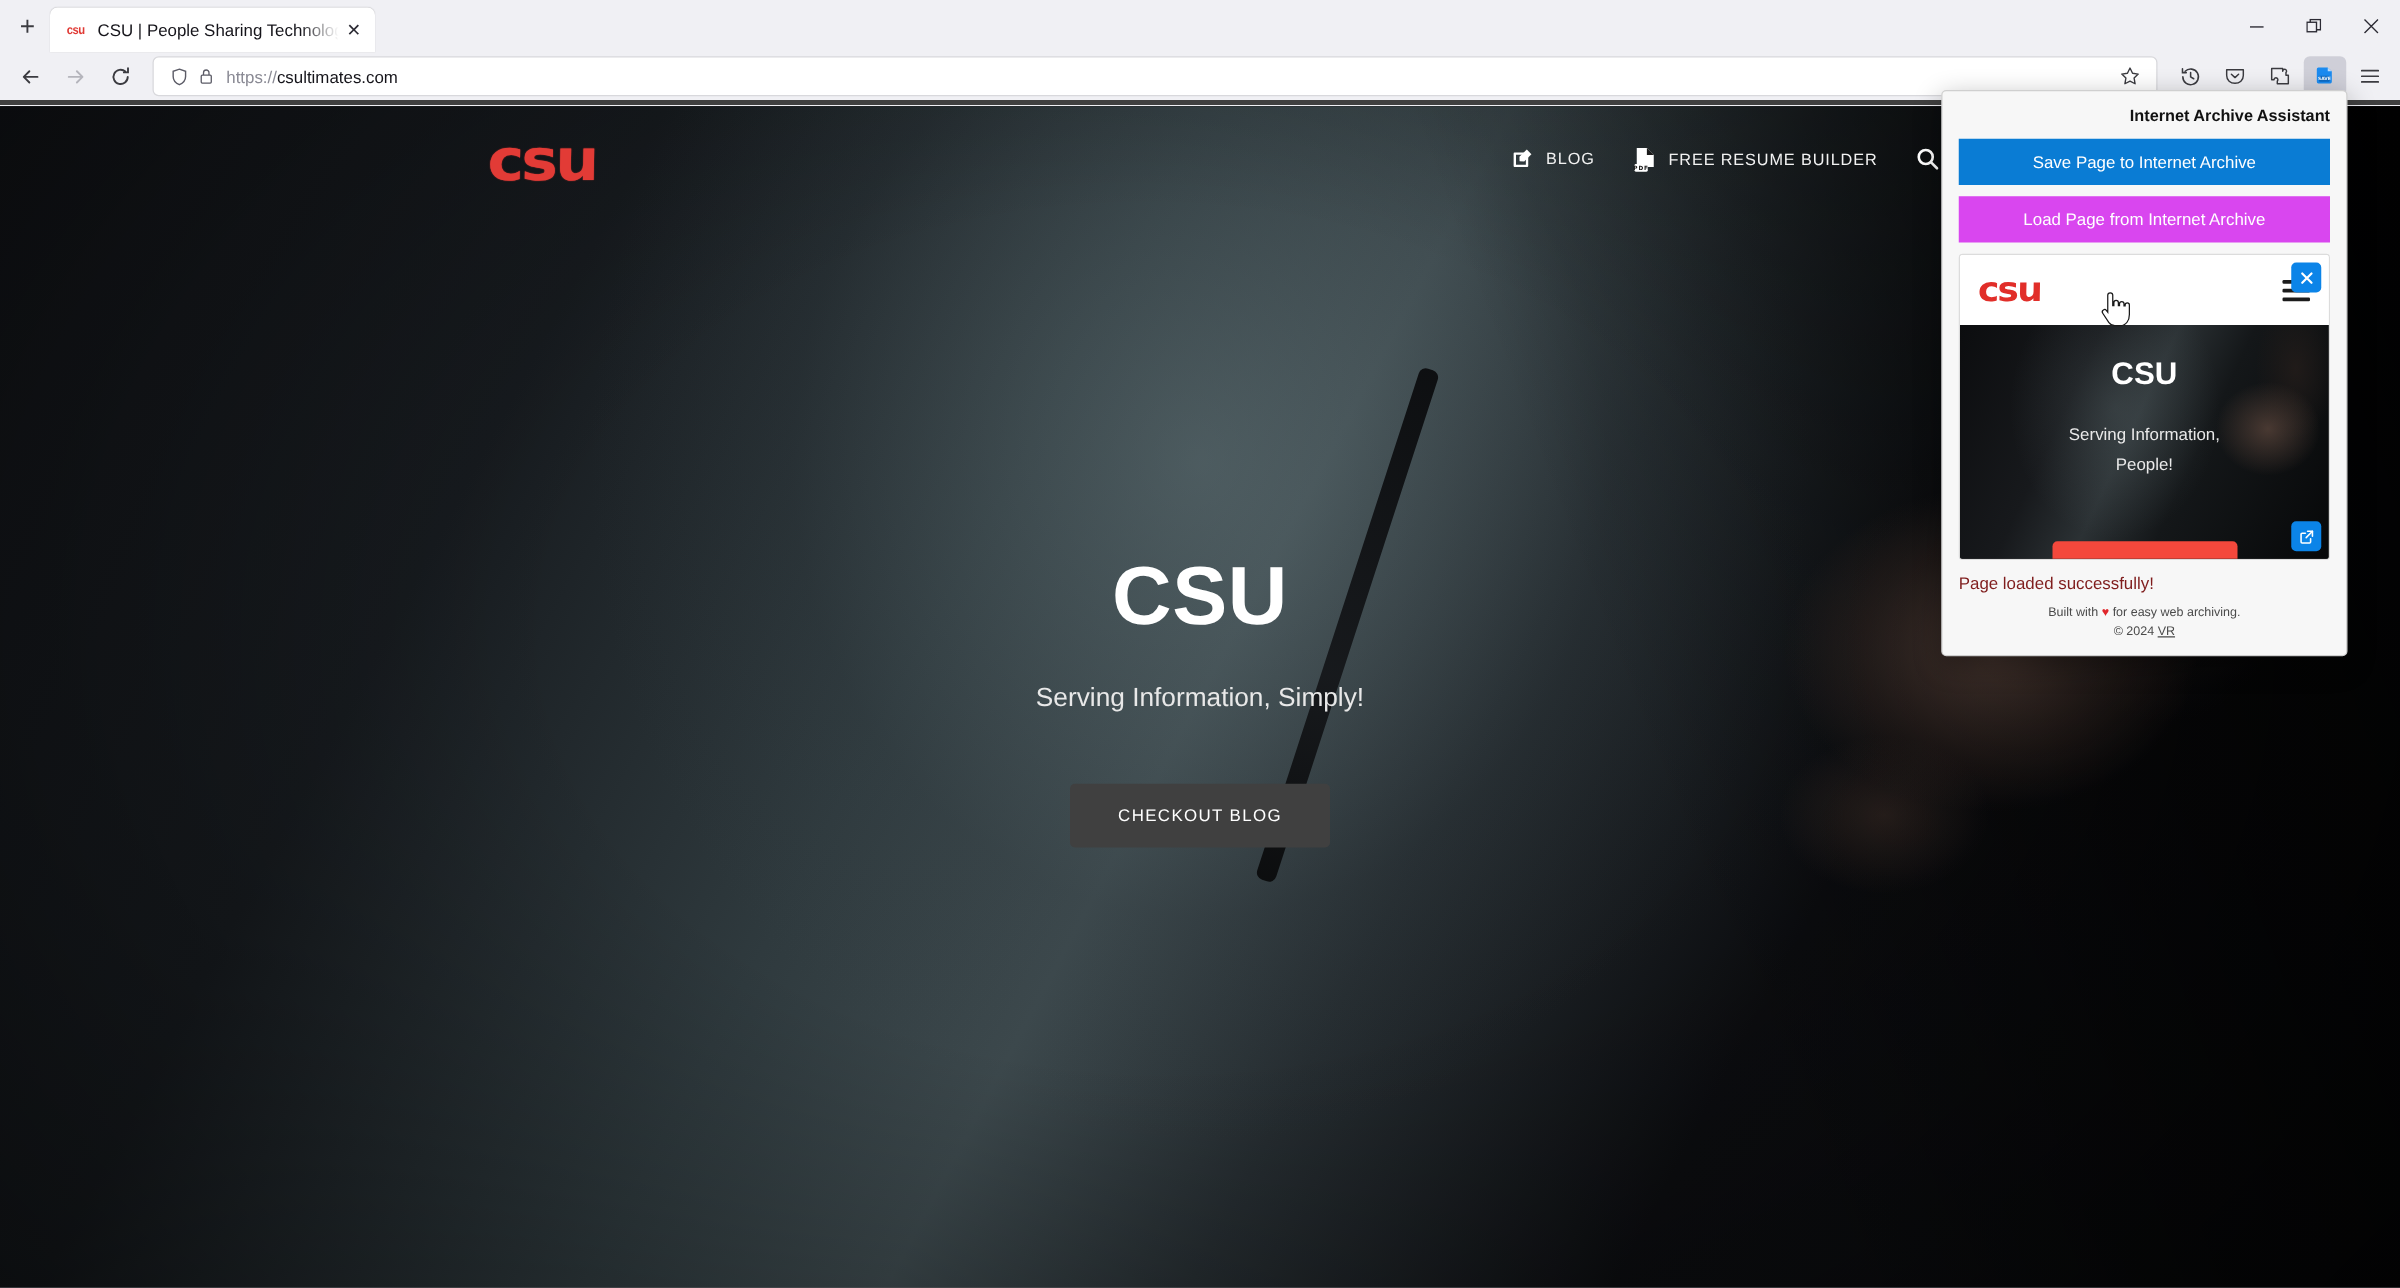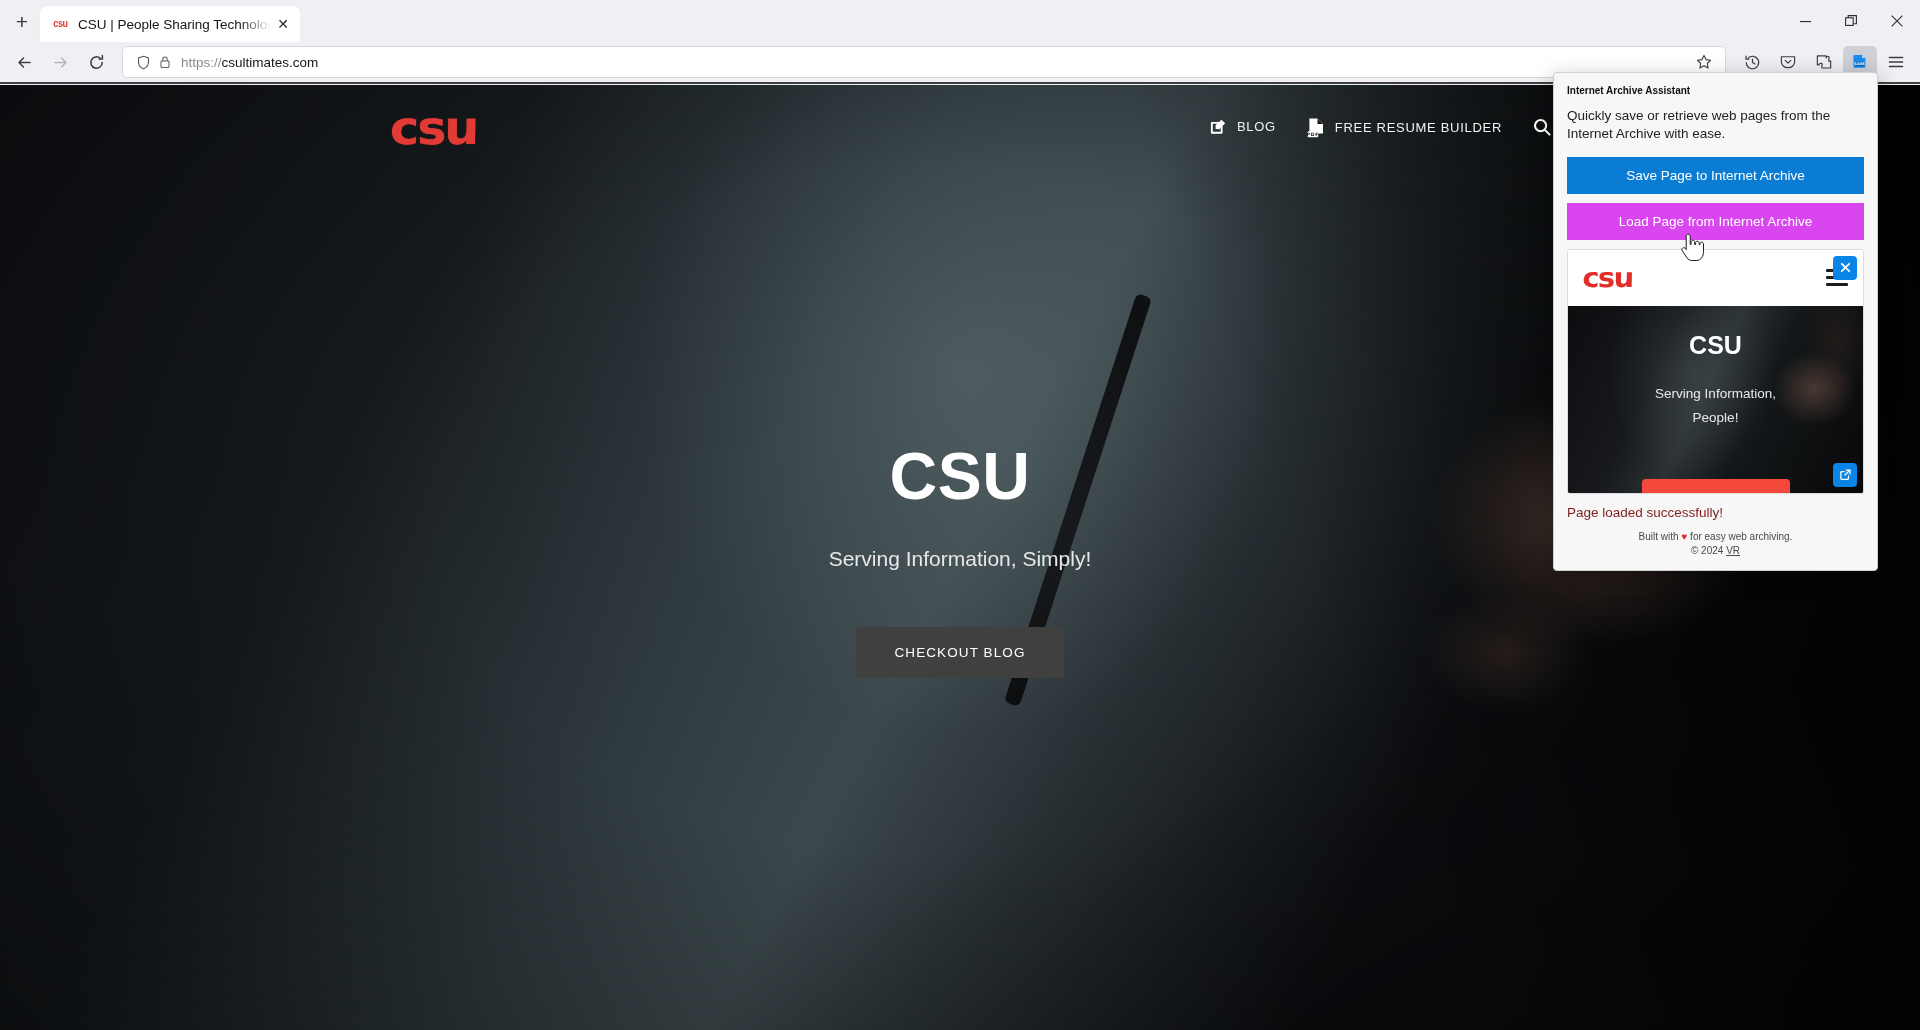--- a/index.html
+++ b/index.html
@@ -53,21 +53,21 @@
   .wincontrols { margin-left:auto; display:flex; height:42px; align-items:center; }
   .wc {
     width:46px; height:42px; display:flex; align-items:center; justify-content:center;
     color:#2b2a33;
   }
 
   
   .navbar {
     position:absolute; left:0; top:42px; width:1920px; height:42px;
     background:#f0f0f4; display:flex; align-items:center; padding:0 6px;
-    border-bottom:2px solid #404040;
+    border-bottom:4px solid #404040;
   }
   .navbtn {
     width:34px; height:32px; border-radius:5px; display:flex;
     align-items:center; justify-content:center; color:#3b3b40; flex:0 0 auto;
     margin:0 1px;
   }
   .navbtn.disabled { color:#b5b5bc; }
 
   .urlbar {
     flex:1 1 auto; height:32px; background:#ffffff; border-radius:5px;
@@ -153,21 +153,21 @@
   }
 
   
   .popup {
     position:absolute; left:1553px; top:72px; width:325px;
     background:#f7f7f7; border:1px solid #cfcfcf; border-radius:4px;
     box-shadow:0 7px 22px rgba(0,0,0,.32); z-index:50;
     padding:12px 13px 8px 13px;
   }
   .popup-title {
-    text-align:left; font-size:10px; font-weight:bold; color:#111;
+    text-align:right; font-size:13px; font-weight:bold; color:#111;
     margin-bottom:11px;
   }
   .popup-desc {
     font-size:13.5px; color:#232323; line-height:1.32; margin-bottom:14px;
   }
   .pbtn {
     display:block; width:100%; border:none; color:#fff; font-size:13.5px;
     padding:11px 8px; border-radius:0; margin-bottom:9px;
     font-family:"Liberation Sans", sans-serif; text-align:center;
   }
@@ -389,21 +389,20 @@
 
     <div class="hero-content">
       <div class="hero-title">CSU</div>
       <div class="hero-sub">Serving Information, Simply!</div>
       <button class="hero-btn">CHECKOUT BLOG</button>
     </div>
   </div>
 
   <div class="popup">
     <div class="popup-title">Internet Archive Assistant</div>
-    <div class="popup-desc">Quickly save or retrieve web pages from the Internet Archive with ease.</div>
 
     <button class="pbtn primary">Save Page to Internet Archive</button>
     <button class="pbtn secondary">Load Page from Internet Archive</button>
 
     <div class="preview">
       <div class="pv-header">
         <div class="pv-logo">csu</div>
         <div class="pv-burger">
             <i></i>
             <i></i>

